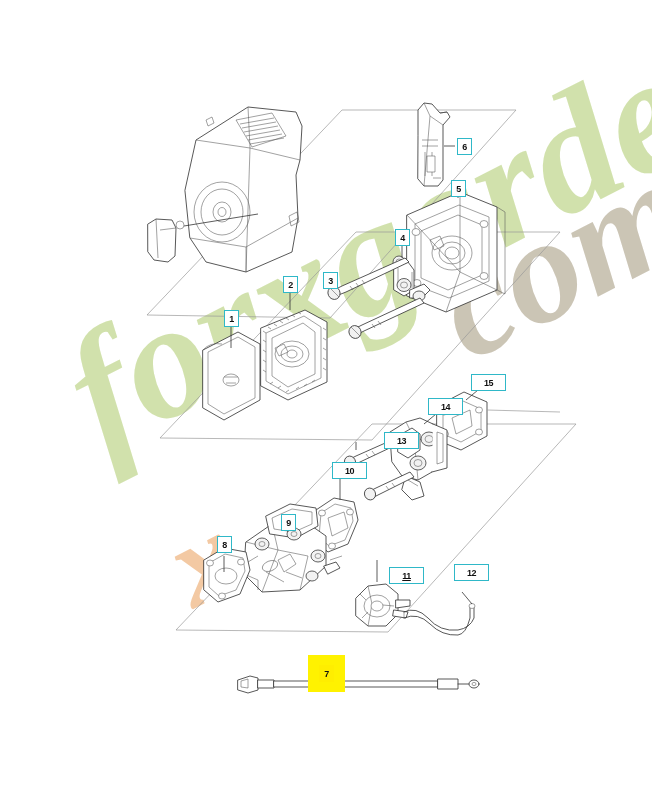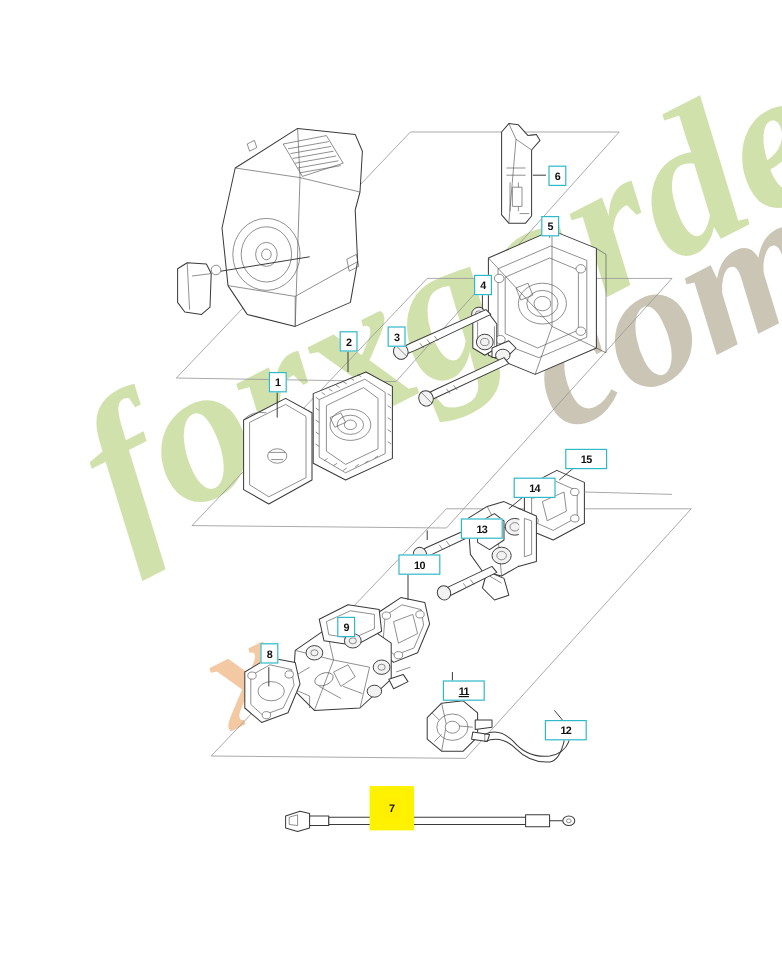--- a/index.html
+++ b/index.html
@@ -390,24 +390,24 @@
 
   <div class="callout" style="left:217px;top:536px;">
       <span>8</span>
     </div>
   <div class="callout" style="left:281px;top:514px;">
       <span>9</span>
     </div>
   <div class="callout wide" style="left:332px;top:462px;justify-content:center;">
       <span>10</span>
     </div>
-  <div class="callout wide" style="left:369px;top:567px;text-decoration:underline;">
+  <div class="callout wide" style="left:389px;top:567px;text-decoration:underline;">
       <span>11</span>
     </div>
-  <div class="callout wide" style="left:454px;top:600px;text-align:right;">
+  <div class="callout wide" style="left:454px;top:564px;text-align:right;">
       <span>12</span>
     </div>
   <div class="callout wide" style="left:352px;top:432px;margin-left:32px;">
       <span>13</span>
     </div>
   <div class="callout wide" style="left:428px;top:398px;text-align:right;">
       <span>14</span>
     </div>
   <div class="callout wide" style="left:471px;top:374px;">
       <span>15</span>

